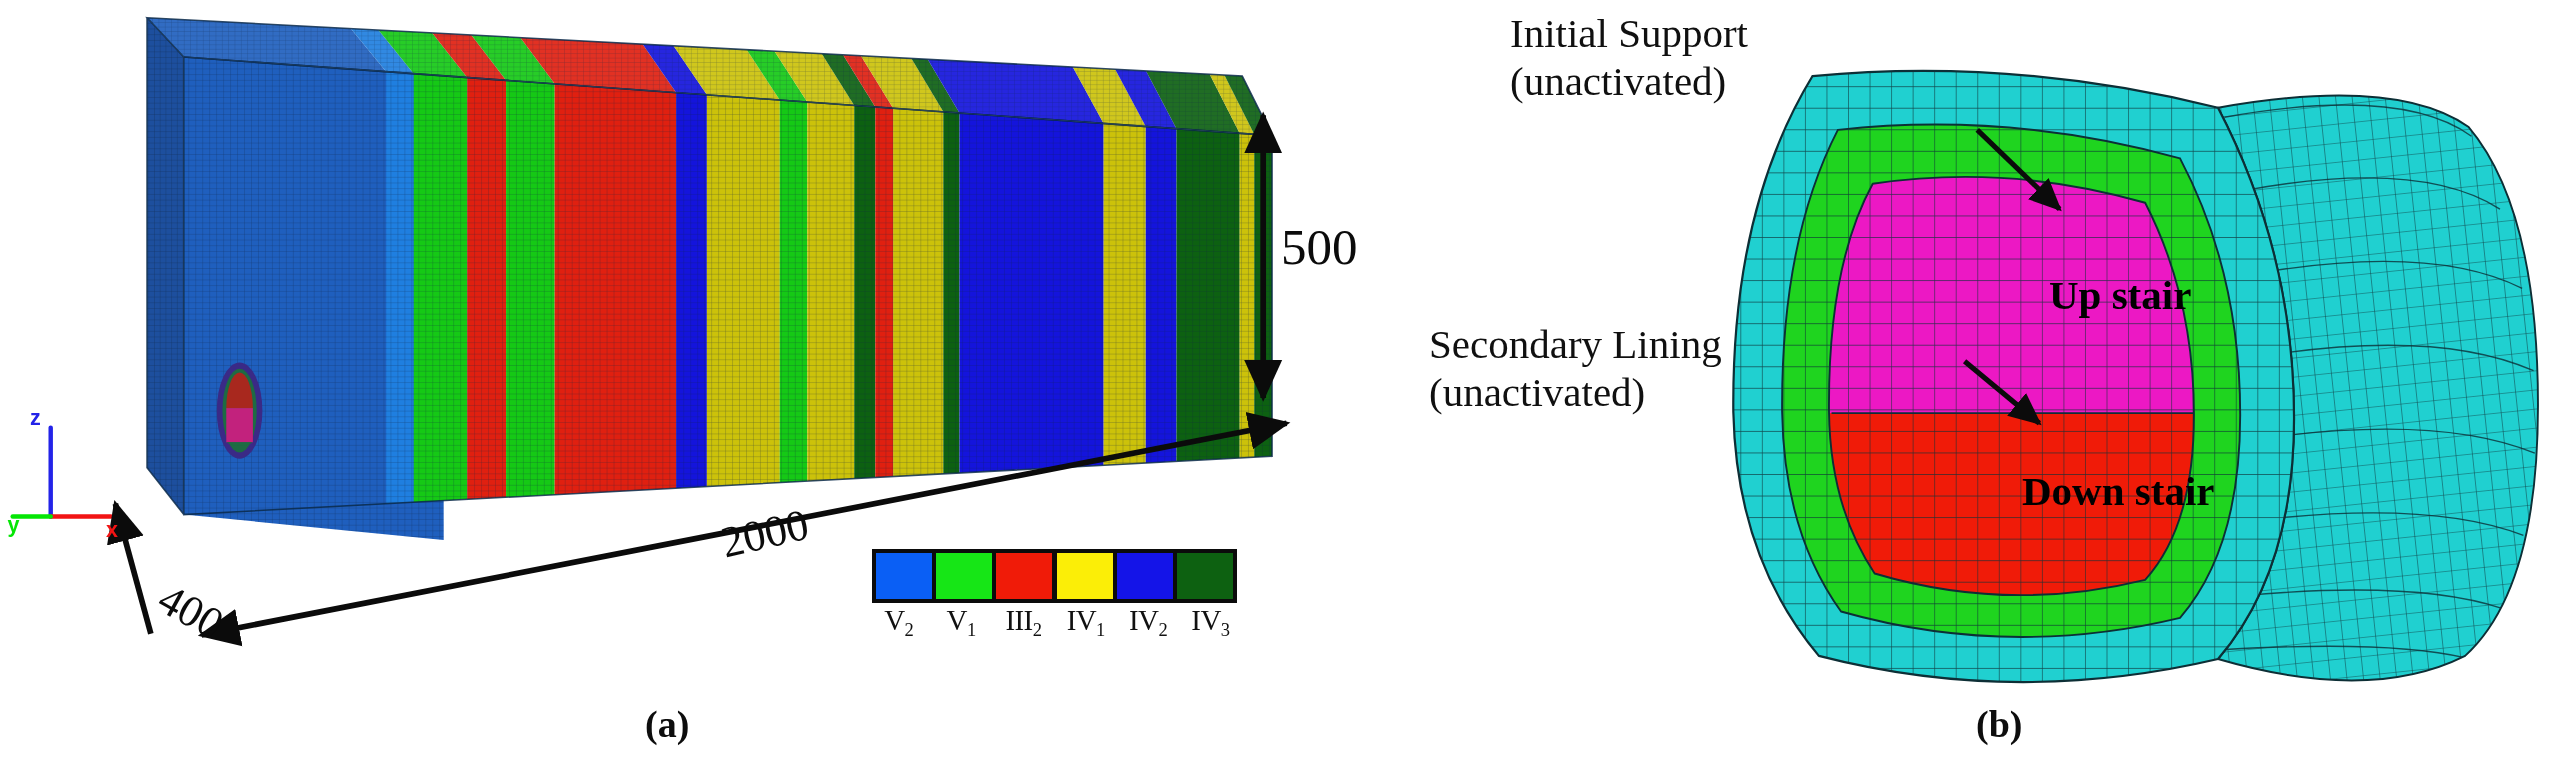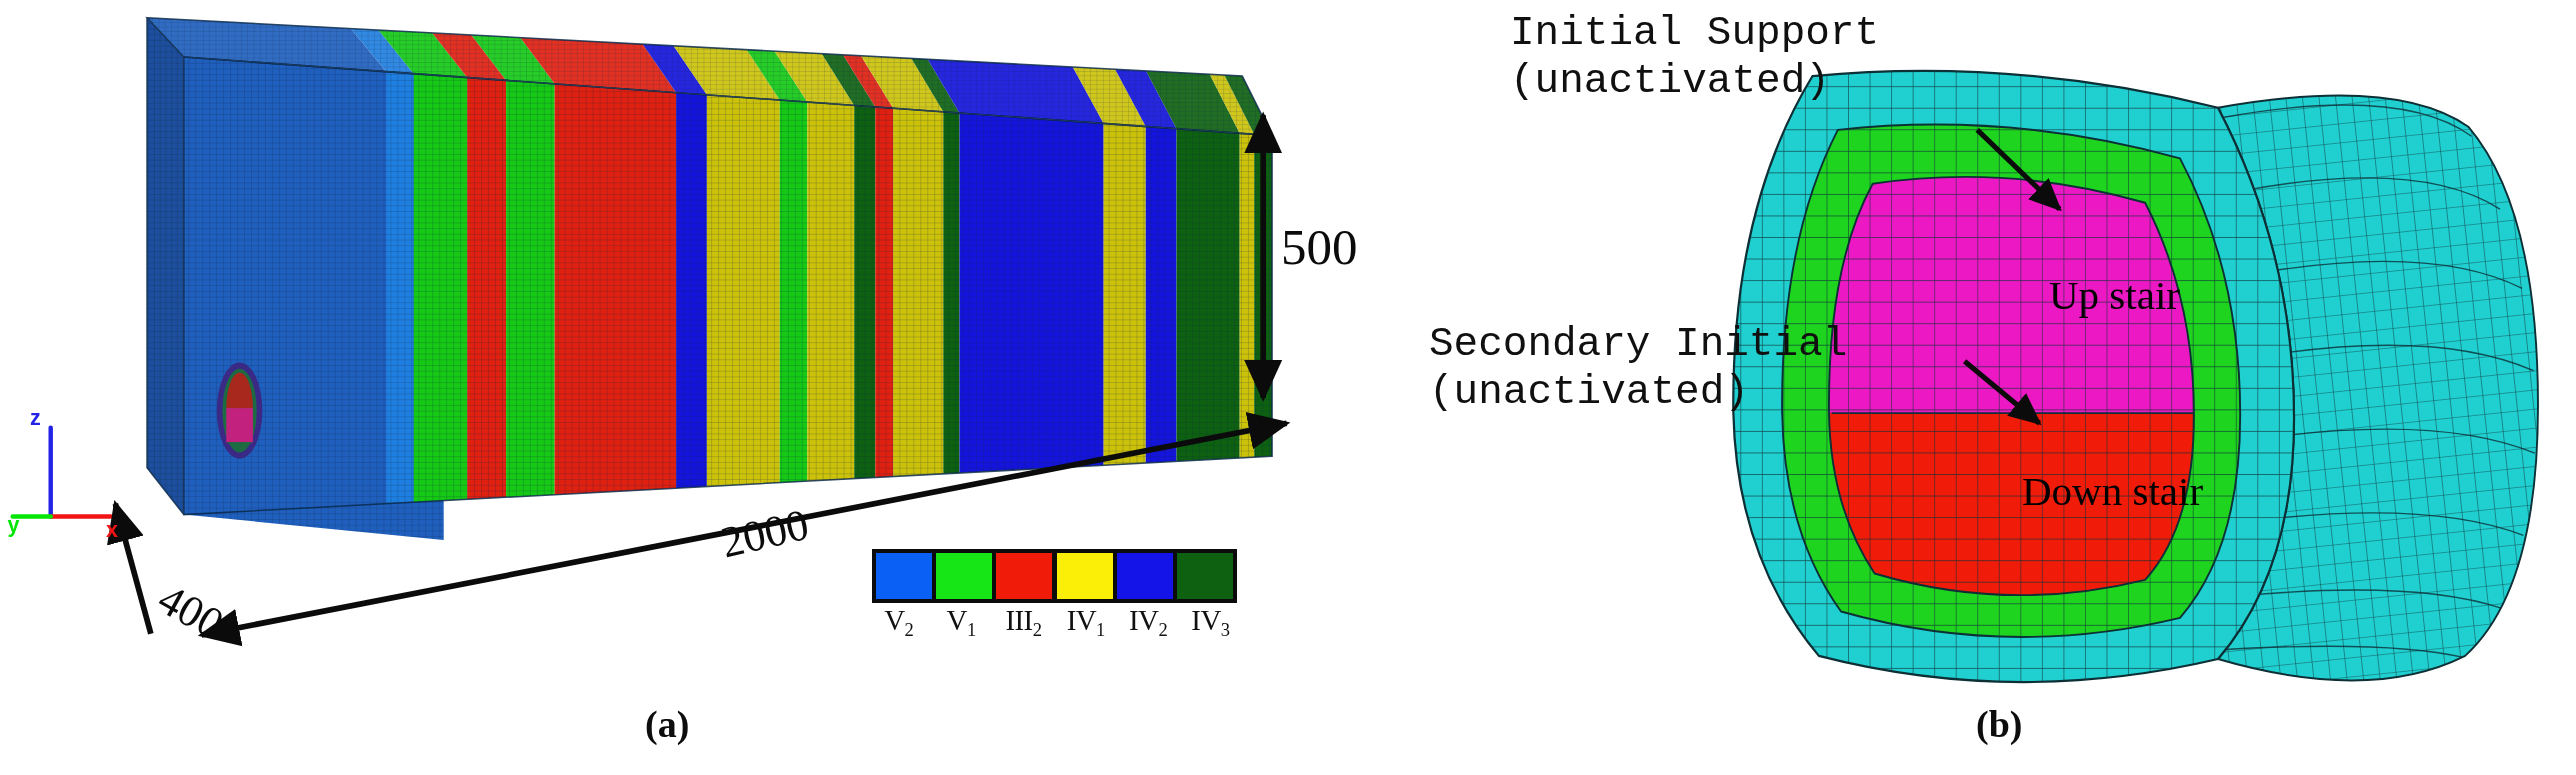--- a/index.html
+++ b/index.html
@@ -42,27 +42,27 @@
   .axis-label{position:absolute;font-size:21.5px;font-weight:bold;font-family:"Liberation Sans",sans-serif;}
   #axis-label-z{left:30px;top:406px;color:#2323e8;}
   #axis-label-y{left:7.6px;top:513px;color:#05e605;}
   #axis-label-x{left:106px;top:518px;color:#f21414;}
 
   
   #panel-b{position:absolute;left:1331px;top:0;width:1245px;height:775px;}
 
   .callout{
     position:absolute;font-size:41px;line-height:1.16;color:#101010;
-    font-family:Liberation Mono, monospace;white-space:nowrap;
+    font-family:Liberation Serif, serif;white-space:nowrap;
   }
   #callout-initial-support{left:179px;top:10px;}
   #callout-secondary-lining{left:98px;top:321px;}
 
   .tunnel-face-label{
-    position:absolute;font-size:41px;font-weight:normal;color:#000;
+    position:absolute;font-size:41px;font-weight:bold;color:#000;
     font-family:"Liberation Serif", serif;white-space:nowrap;
   }
   #label-up-stair{left:718px;top:271px;}
   #label-down-stair{left:691px;top:467px;}
 
   
   .caption{
     position:absolute;font-size:38px;color:#0d0d0d;
     font-family:"Liberation Serif", serif;
   }
@@ -366,21 +366,21 @@
         <line x1="1000" y1="570" x2="1118" y2="668" stroke="#0b0b0b" stroke-width="8" marker-end="url(#arrowB)"></line>
       </g>
     </svg>
 
     <div class="callout" id="callout-initial-support">
       <div>Initial Support</div>
       <div>(unactivated)</div>
     </div>
 
     <div class="callout" id="callout-secondary-lining">
-      <div>Secondary Initial</div>
+      <div>Secondary Lining</div>
       <div>(unactivated)</div>
     </div>
 
     <div class="tunnel-face-label" id="label-up-stair">Up stair</div>
     <div class="tunnel-face-label" id="label-down-stair">Down stair</div>
   </div>
 
   <div class="caption" id="caption-a">
     <b>(a)</b>
   </div>

